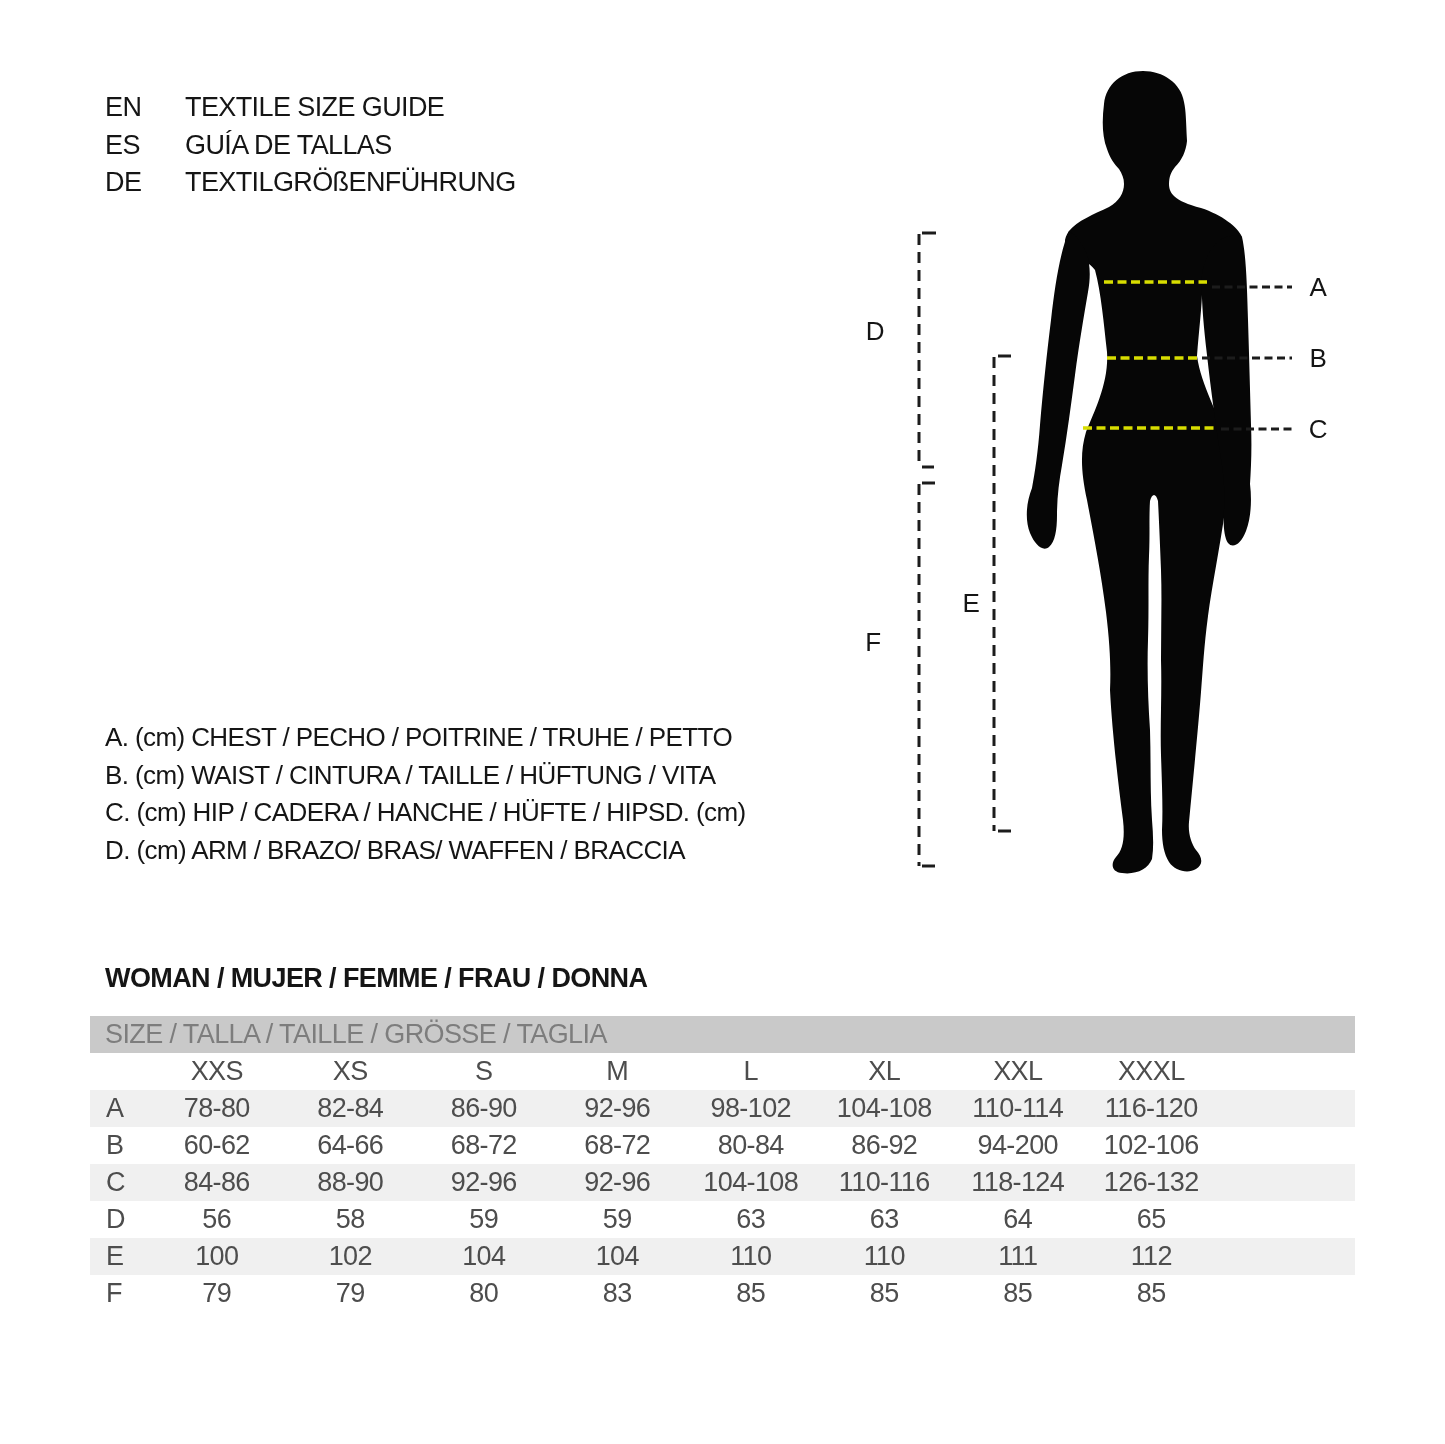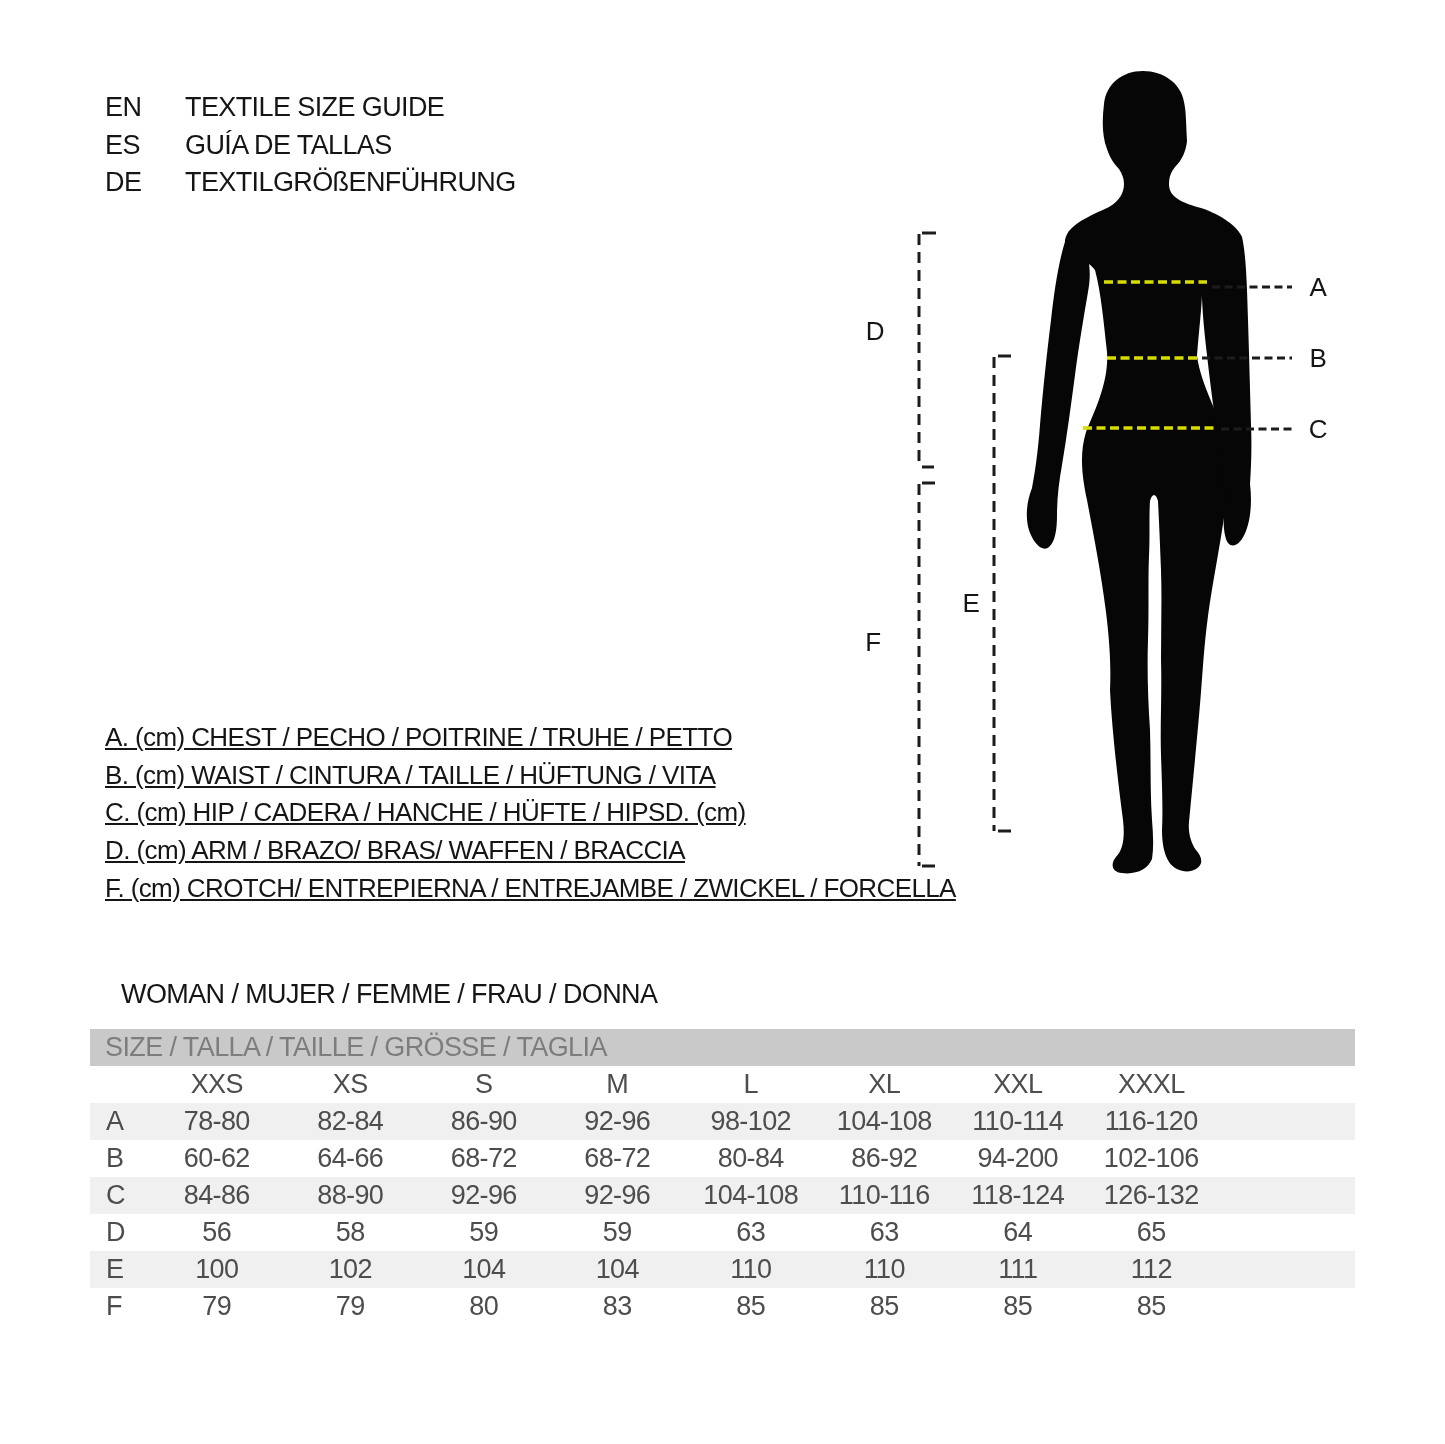--- a/index.html
+++ b/index.html
@@ -21,28 +21,28 @@
   .lang-header{position:absolute;left:105px;top:92px;}
   .lang-row{display:flex;height:37.5px;align-items:flex-start;font-size:27px;letter-spacing:-0.6px;white-space:nowrap;}
   .lang-code{width:80px;flex:0 0 80px;}
 
   
   .figure-wrap{position:absolute;left:840px;top:55px;width:520px;height:845px;}
   .figure-wrap svg{position:absolute;left:0;top:0;width:100%;height:100%;}
   .fig-label{position:absolute;transform:translate(-50%,-50%);font-size:26px;letter-spacing:-0.5px;color:var(--ink);}
 
   
-  .measure-legend{position:absolute;left:105px;top:719px;text-decoration:underline;}
+  .measure-legend{position:absolute;left:105px;top:719px;}
   .legend-line{height:37.6px;display:flex;align-items:center;font-size:26px;letter-spacing:-0.6px;white-space:nowrap;}
 
   
-  .gender-heading{position:absolute;left:105px;top:963px;margin:16px;font-size:27px;font-weight:normal;letter-spacing:-0.6px;white-space:nowrap;}
-
-  
-  .size-table{position:absolute;left:90px;top:1016px;width:1265px;font-size:27px;letter-spacing:-0.6px;margin-top:13px;}
+  .gender-heading{position:absolute;left:105px;top:963px;margin:0;font-size:27px;font-weight:bold;letter-spacing:-0.6px;white-space:nowrap;}
+
+  
+  .size-table{position:absolute;left:90px;top:1016px;width:1265px;font-size:27px;letter-spacing:-0.6px;}
   .table-header-bar{height:37px;line-height:37px;background:var(--barGray);color:var(--barText);padding-left:15px;white-space:nowrap;}
   .sizes-row,.trow{display:flex;height:37px;align-items:center;color:var(--tableText);}
   .shaded{background:var(--bandGray);}
   .cell{width:133.5px;flex:0 0 133.5px;text-align:center;}
   .rowlabel{width:60px;flex:0 0 60px;text-align:left;padding-left:16px;box-sizing:border-box;}
 </style>
 </head>
 <body>
 
 <div class="page">
@@ -168,21 +168,20 @@
     <span class="fig-label" style="left:35px;top:276px;">D</span>
     <span class="fig-label" style="left:131px;top:548px;">E</span>
     <span class="fig-label" style="left:33px;top:587px;">F</span>
   </div>
 
   <section class="measure-legend">
     <div class="legend-line">A. (cm) CHEST / PECHO / POITRINE / TRUHE / PETTO</div>
     <div class="legend-line">B. (cm) WAIST / CINTURA / TAILLE / HÜFTUNG / VITA</div>
     <div class="legend-line">C. (cm) HIP / CADERA / HANCHE / HÜFTE / HIPSD. (cm)</div>
     <div class="legend-line">D. (cm) ARM / BRAZO/ BRAS/ WAFFEN / BRACCIA</div>
-    <div class="legend-line">F. (cm) CROTCH/ ENTREPIERNA / ENTREJAMBE / ZWICKEL / FORCELLA</div>
   </section>
 
   <h2 class="gender-heading">WOMAN / MUJER / FEMME / FRAU / DONNA</h2>
 
   <div class="size-table">
     <div class="table-header-bar">SIZE / TALLA / TAILLE / GRÖSSE / TAGLIA</div>
     <div class="sizes-row">
       <div class="cell rowlabel"></div>
     <div class="cell">XXS</div>
         <div class="cell">XS</div>

